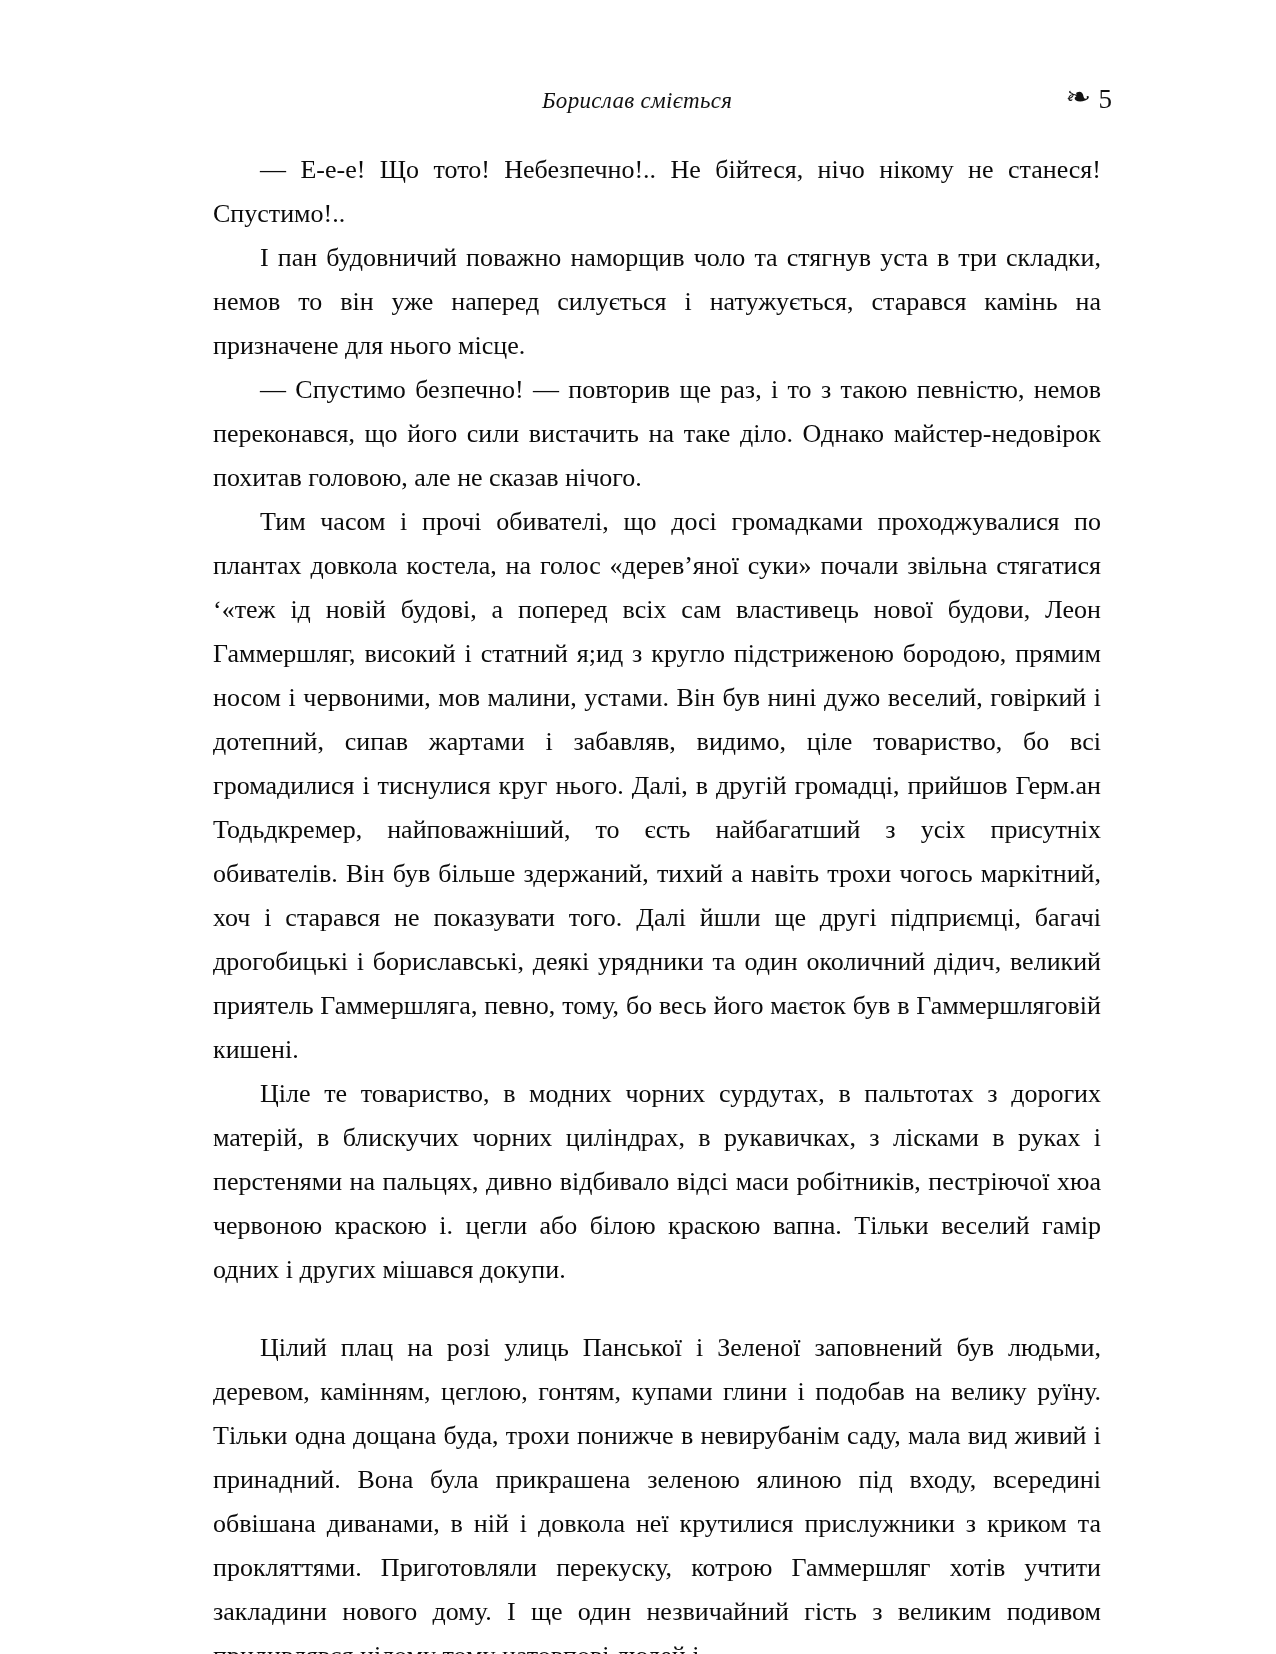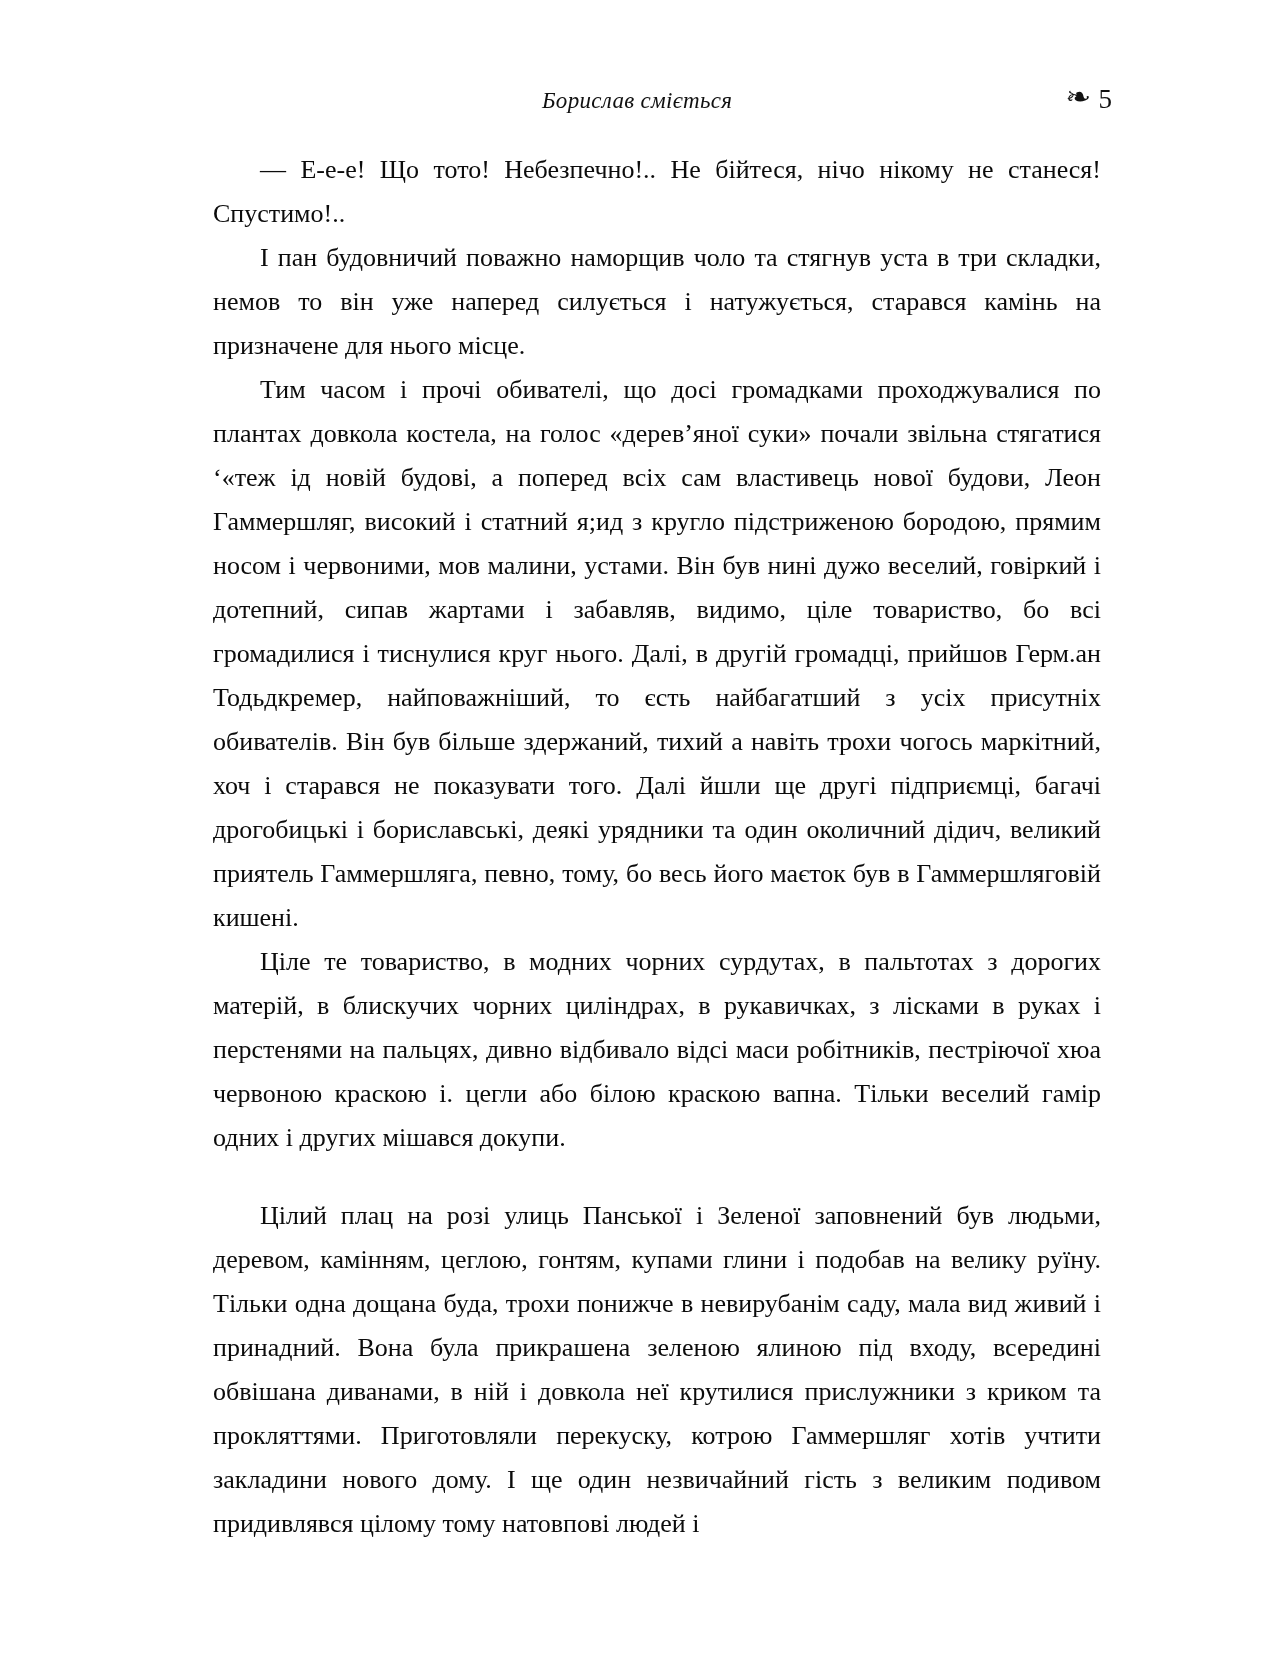--- a/index.html
+++ b/index.html
@@ -89,18 +89,19 @@
     <div class="running-title">Борислав сміється</div>
     <div class="folio">
       <span class="fleuron">❧</span>
       <span class="folio-number">5</span>
     </div>
   </div>
 
   <div class="body-text">
       <p>— Е-е-е! Що тото! Небезпечно!.. Не бійтеся, нічо нікому не станеся! Спустимо!..</p>
       <p>І пан будовничий поважно наморщив чоло та стягнув уста в три складки, немов то він уже наперед силується і натужується, старався камінь на призначене для нього місце.</p>
+      <p>— Спустимо безпечно! — повторив ще раз, і то з такою певністю, немов переконався, що його сили вистачить на таке діло. Однако майстер-недовірок похитав головою, але не сказав нічого.</p>
       <p>Тим часом і прочі обивателі, що досі громадками проходжувалися по плантах довкола костела, на голос «дерев’яної суки» почали звільна стягатися ‘«теж ід новій будові, а поперед всіх сам властивець нової будови, Леон Гаммершляг, високий і статний я;ид з кругло підстриженою бородою, прямим носом і червоними, мов малини, устами. Він був нині дужо веселий, говіркий і дотепний, сипав жартами і забавляв, видимо, ціле товариство, бо всі громадилися і тиснулися круг нього. Далі, в другій громадці, прийшов Герм.ан Тодьдкремер, найповажніший, то єсть найбагатший з усіх присутніх обивателів. Він був більше здержаний, тихий а навіть трохи чогось маркітний, хоч і старався не показувати того. Далі йшли ще другі підприємці, багачі дрогобицькі і бориславські, деякі урядники та один околичний дідич, великий приятель Гаммершляга, певно, тому, бо весь його маєток був в Гаммершляговій кишені.</p>
       <p>Ціле те товариство, в модних чорних сурдутах, в пальтотах з дорогих матерій, в блискучих чорних циліндрах, в рукавичках, з лісками в руках і перстенями на пальцях, дивно відбивало відсі маси робітників, пестріючої хюа червоною краскою і. цегли або білою краскою вапна. Тільки веселий гамір одних і других мішався докупи.</p>
       <p class="last">Цілий плац на розі улиць Панської і Зеленої заповнений був людьми, деревом, камінням, цеглою, гонтям, купами глини і подобав на велику руїну. Тільки одна дощана буда, трохи понижче в невирубанім саду, мала вид живий і принадний. Вона була прикрашена зеленою ялиною під входу, всередині обвішана диванами, в ній і довкола неї крутилися прислужники з криком та прокляттями. Приготовляли перекуску, котрою Гаммершляг хотів учтити закладини нового дому. І ще один незвичайний гість з великим подивом придивлявся цілому тому натовпові людей і</p>
     </div>
 
 </div>
 
 </body></html>

